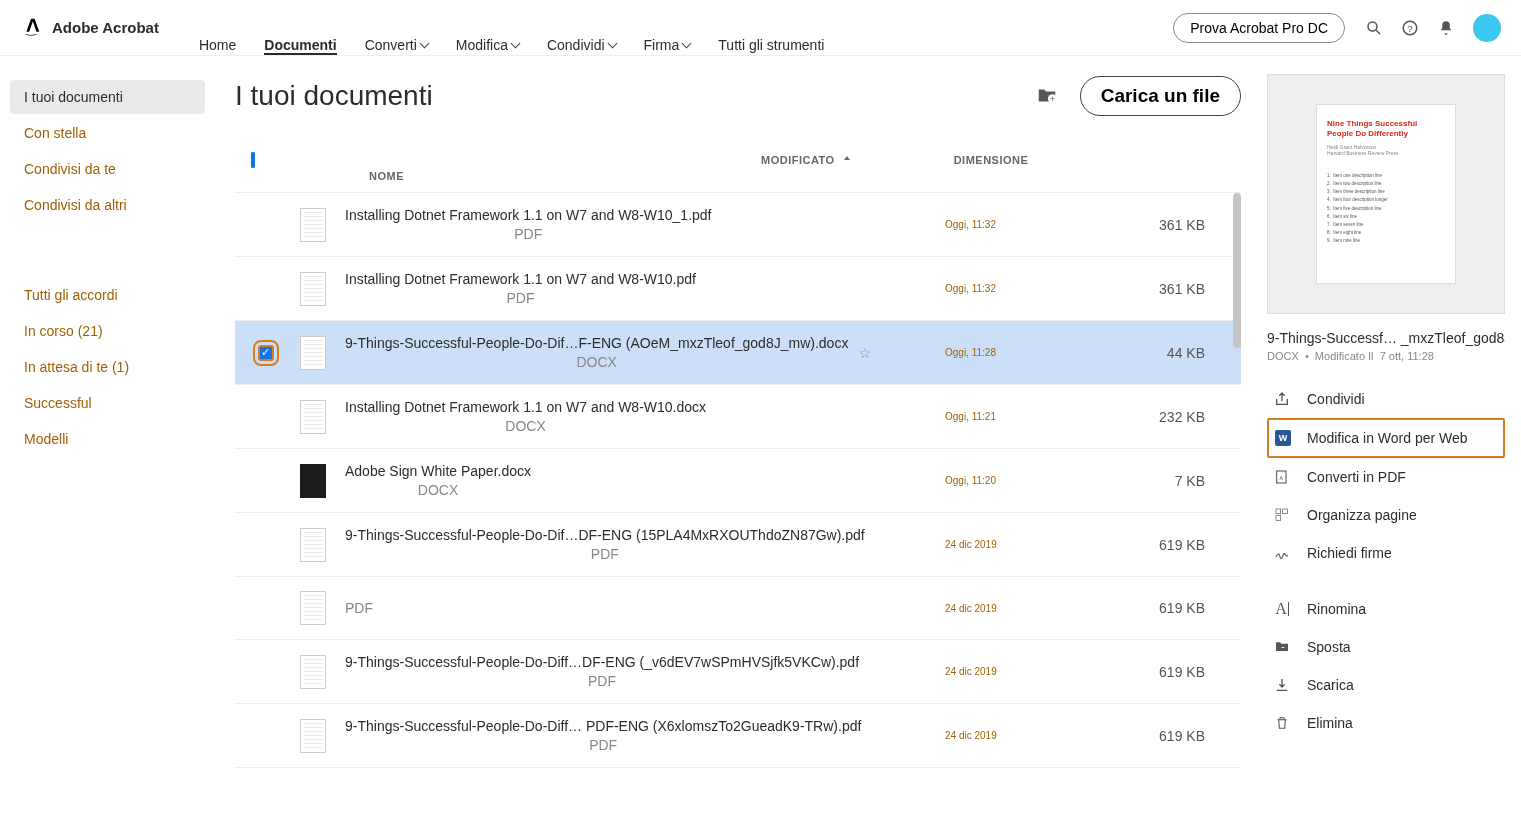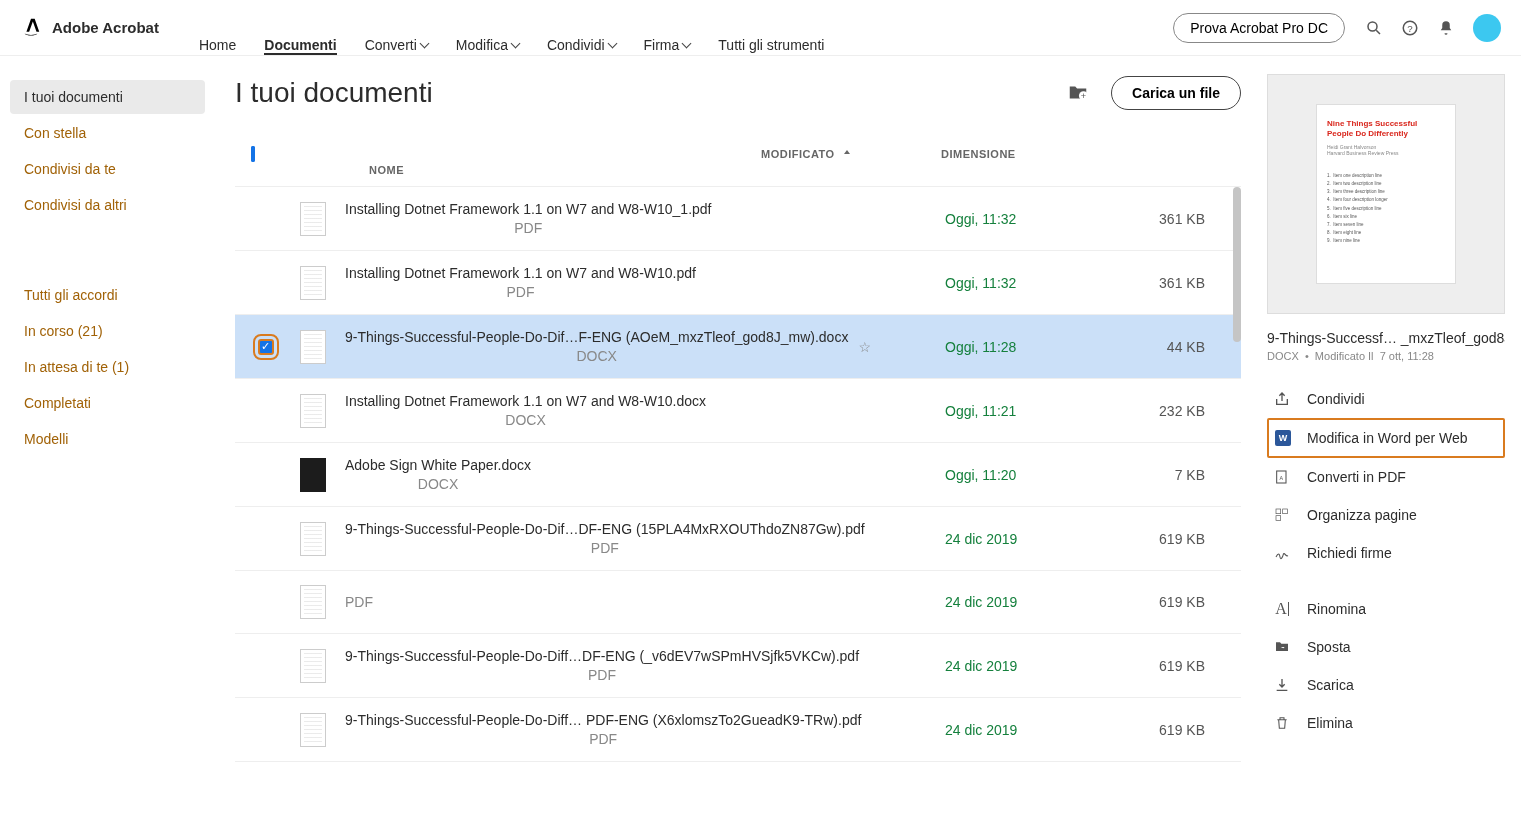--- a/index.html
+++ b/index.html
@@ -22,49 +22,49 @@
   .side-item { padding: 9px 14px; border-radius: 4px; cursor: pointer; font-size: 14px; margin-bottom: 2px; color: #a16207; }
   .side-item.active { background: #eaeaea; font-weight: 500; color: #2c2c2c; }
   .side-item.link { color: #1473e6; }
   .side-gap { height: 54px; }
 
   .main { flex: 1; padding: 20px 10px 0 20px; }
   .main-header { display: flex; align-items: center; margin-bottom: 12px; }
   .page-title { font-size: 28px; font-weight: 400; }
   .head-spacer { flex: 1; }
   .upload-icon { margin-right: 22px; cursor: pointer; color: #555; }
-  .upload-btn { border: 1.5px solid #444; border-radius: 20px; padding: 8px 20px; font-weight: 600; font-size: 14px; cursor: pointer; background: #fff; text-align: center; }
+  .upload-btn { border: 1.5px solid #444; border-radius: 20px; padding: 8px 20px; font-weight: 600; font-size: 19px; cursor: pointer; background: #fff; text-align: center; }
 
   .col-headers { display: flex; align-items: center; padding: 10px 16px; font-size: 11px; font-weight: 700; color: #666; letter-spacing: 0.5px; }
   .hd-check { width: 30px; }
   .indet { width: 16px; height: 16px; border: 2px solid #1473e6; border-radius: 3px; background: #1473e6; position: relative; }
   .indet::after { content: ""; position: absolute; left: 2px; top: 5px; width: 8px; height: 2px; background: #fff; }
   .hd-name { flex: 0 0 480px; padding-left: 88px; margin-top: 32px; }
   .hd-mod { flex: 0 0 180px; display: flex; align-items: center; gap: 6px; }
-  .hd-size { flex: 0 0 120px; text-align: left; padding-right: 20px; }
+  .hd-size { flex: 0 0 120px; text-align: center; padding-right: 20px; }
 
   .rows-wrap { position: relative; border-top: 1px solid #eee; }
   .scrollbar { position: absolute; right: 0; top: 0; width: 8px; height: 155px; background: #c5c5c5; border-radius: 4px; }
 
   .row { display: flex; align-items: center; padding: 14px 16px; border-bottom: 1px solid #eee; }
   .row.sel { background: #cbe0f8; }
   .r-check { width: 30px; display: flex; justify-content: center; }
   .chk-box { width: 16px; height: 16px; border: 2px solid #d97b1f; border-radius: 3px; background: #1473e6; position: relative; outline: 2px solid #d97b1f; outline-offset: 3px; }
   .chk-box::after { content: "✓"; position: absolute; color: #fff; font-size: 11px; left: 1px; top: -1px; }
   .r-thumb { width: 64px; display:flex; justify-content:center; }
   .thumb { width: 26px; height: 34px; border: 1px solid #ccc; background: #fff; position: relative; }
   .thumb::before { content:""; position:absolute; left:3px; top:3px; width:18px; height:27px; background: repeating-linear-gradient(#ddd 0, #ddd 1px, transparent 1px, transparent 4px); opacity:.6; }
   .thumb.dark { background: #1c1c1c; border-color:#1c1c1c; }
   .thumb.dark::before { display:none; }
   .r-name { flex: 1; padding-right: 12px; display:flex; align-items:center; }
   .r-name-main { display:flex; flex-direction: column; gap: 3px; text-align: center; }
   .r-title { font-size: 14px; color: #2c2c2c; }
   .r-sub { font-size: 14px; color: #888; }
   .star { color: #888; margin-left: 10px; }
-  .r-mod { flex: 0 0 180px; color: #15803d; font-size: 14px; }
+  .r-mod { flex: 0 0 180px; color: #a16207; font-size: 10px; }
   .r-size { flex: 0 0 100px; text-align: right; padding-right: 20px; color: #555; font-size: 14px; }
 
   .details { width: 270px; padding: 18px 16px; border-left: 0; }
   .preview { width: 100%; height: 240px; border: 1px solid #ddd; background: #eee; display: flex; align-items: center; justify-content: center; margin-bottom: 16px; }
   .preview-page { width: 140px; height: 180px; background: #fff; border: 1px solid #ddd; padding: 14px 10px; font-size: 5px; color: #555; }
   .preview-title { font-size: 8px; font-weight: 700; color: #d9261c; line-height: 1.2; }
   .det-name { font-size: 14px; font-weight: 500; margin-bottom: 4px; white-space: nowrap; overflow:hidden; text-overflow: clip; }
   .det-meta { font-size: 11px; color: #888; margin-bottom: 18px; }
 
   .actions { display: flex; flex-direction: column; gap: 0; }
@@ -137,21 +137,21 @@
 
   <div class="sidebar">
     <div class="side-item active">I tuoi documenti</div>
     <div class="side-item">Con stella</div>
     <div class="side-item">Condivisi da te</div>
     <div class="side-item">Condivisi da altri</div>
     <div class="side-gap"></div>
     <div class="side-item">Tutti gli accordi</div>
     <div class="side-item">In corso (21)</div>
     <div class="side-item">In attesa di te (1)</div>
-    <div class="side-item">Completati</div>
+    <div class="side-item">Successful</div>
     <div class="side-item">Modelli</div>
   </div>
 
   <div class="main">
     <div class="main-header">
       <div class="page-title">I tuoi documenti</div>
       <div class="head-spacer"></div>
       <span class="upload-icon">
         <svg width="22" height="22" viewBox="0 0 24 24">
             <path fill="#555" d="M3 5h6l2 2h10v11H3z"></path>

